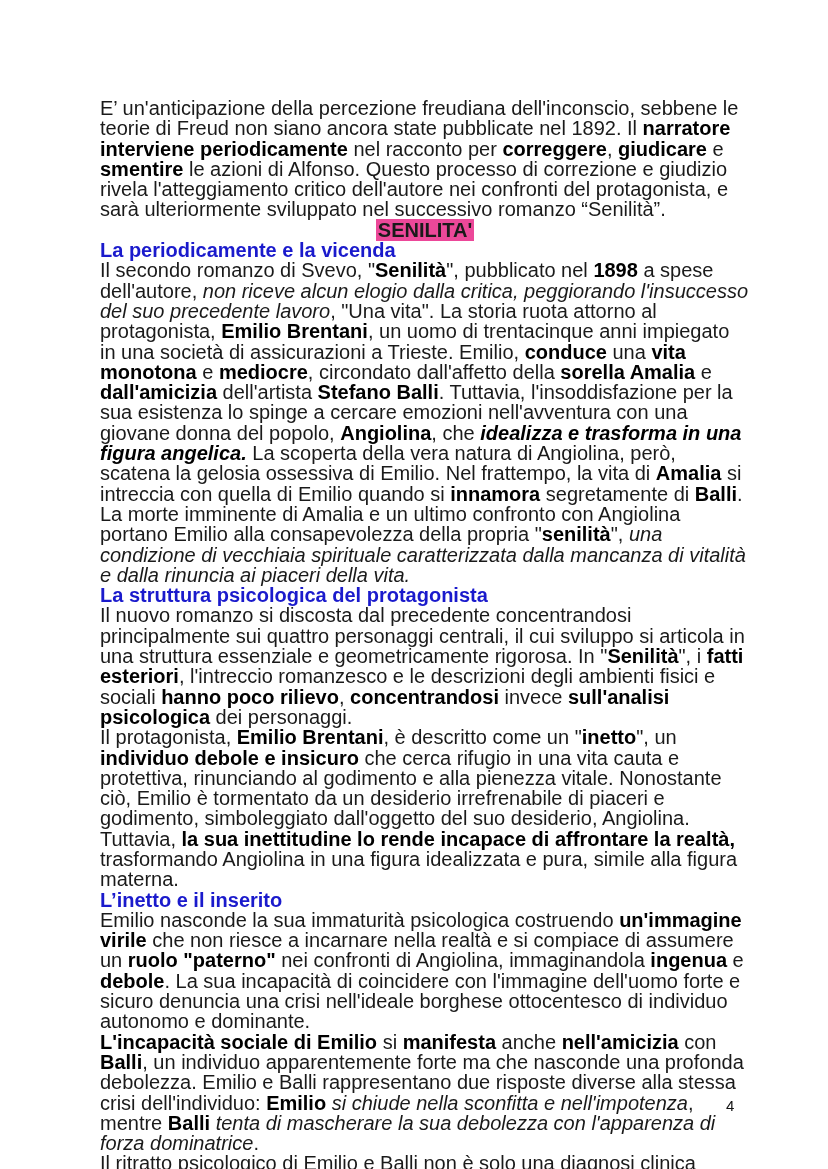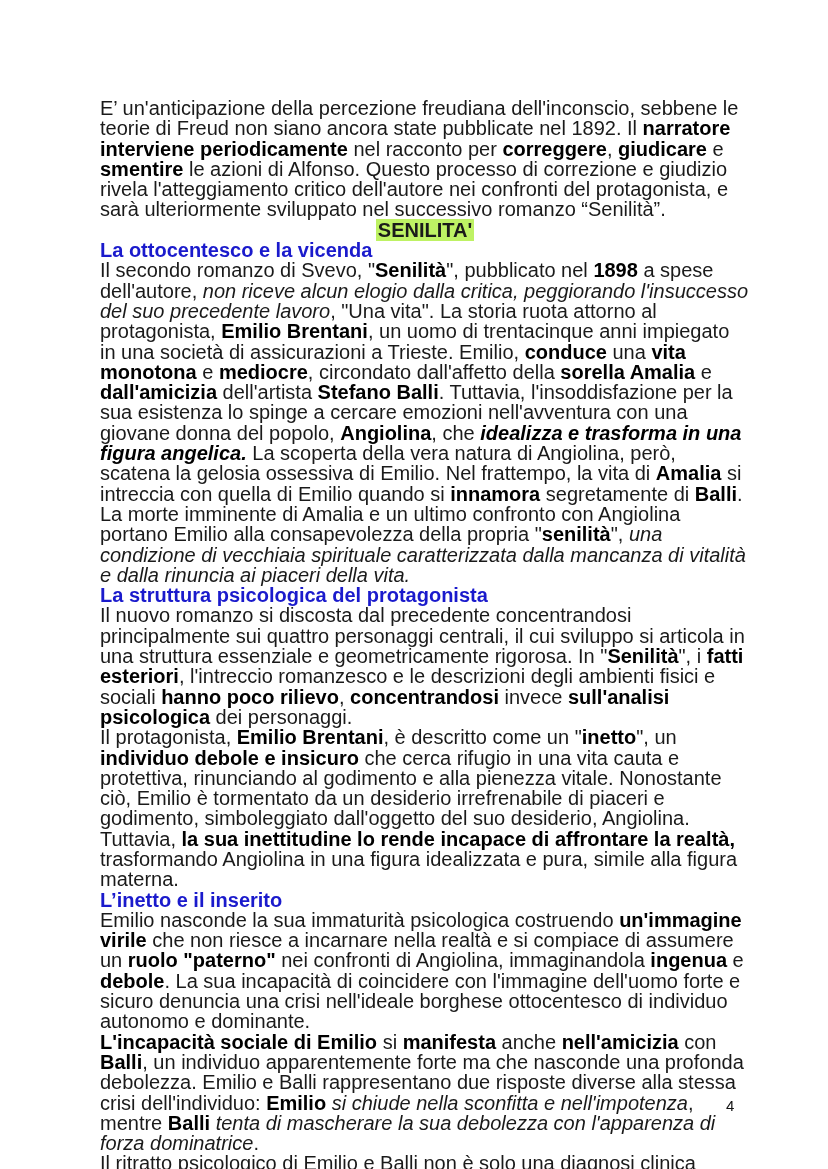--- a/index.html
+++ b/index.html
@@ -4,37 +4,37 @@
 <style>
   html, body { margin: 0; padding: 0; background: #ffffff; }
   body { width: 828px; height: 1169px; position: relative; overflow: hidden; }
   .page {
     position: absolute; left: 100px; top: 98px; width: 650px;
     font-family: "Liberation Sans", sans-serif;
     font-size: 20px; line-height: 20.3px; color: #1a1a1a;
   }
   .page p { margin: 0; }
   .title { text-align: center; font-weight: bold; }
-  .title span { background: #bef264; padding: 0 2px; }
+  .title span { background: #ec4899; padding: 0 2px; }
   .h { color: #1a1acc; font-weight: bold; margin: 0; }
   b { font-weight: bold; color: #000; }
   i { font-style: italic; }
   .pagenum {
     position: absolute; left: 726px; top: 1097px;
     font-family: "Liberation Sans", sans-serif; font-size: 15px; color: #111;
   }
 </style>
 </head>
 <body>
 
 <div class="page">
   <p>E’ un'anticipazione della percezione freudiana dell'inconscio, sebbene le teorie di Freud non siano ancora state pubblicate nel 1892. Il <b>narratore interviene periodicamente</b> nel racconto per <b>correggere</b>, <b>giudicare</b> e <b>smentire</b> le azioni di Alfonso. Questo processo di correzione e giudizio rivela l'atteggiamento critico dell'autore nei confronti del protagonista, e sarà ulteriormente sviluppato nel successivo romanzo “Senilità”.</p>
   <p class="title"><span>SENILITA'</span></p>
 
-  <p class="h">La ottocentesco e la vicenda</p>
+  <p class="h">La periodicamente e la vicenda</p>
   <p>Il secondo romanzo di Svevo, "<b>Senilità</b>", pubblicato nel <b>1898</b> a spese dell'autore, <i>non riceve alcun elogio dalla critica, peggiorando l'insuccesso del suo precedente lavoro</i>, "Una vita". La storia ruota attorno al protagonista, <b>Emilio Brentani</b>, un uomo di trentacinque anni impiegato in una società di assicurazioni a Trieste. Emilio, <b>conduce</b> una <b>vita monotona</b> e <b>mediocre</b>, circondato dall'affetto della <b>sorella Amalia</b> e <b>dall'amicizia</b> dell'artista <b>Stefano Balli</b>. Tuttavia, l'insoddisfazione per la sua esistenza lo spinge a cercare emozioni nell'avventura con una giovane donna del popolo, <b>Angiolina</b>, che <b><i>idealizza e trasforma in una figura angelica.</i></b> La scoperta della vera natura di Angiolina, però, scatena la gelosia ossessiva di Emilio. Nel frattempo, la vita di <b>Amalia</b> si intreccia con quella di Emilio quando si <b>innamora</b> segretamente di <b>Balli</b>. La morte imminente di Amalia e un ultimo confronto con Angiolina portano Emilio alla consapevolezza della propria "<b>senilità</b>", <i>una condizione di vecchiaia spirituale caratterizzata dalla mancanza di vitalità e dalla rinuncia ai piaceri della vita.</i></p>
 
   <p class="h">La struttura psicologica del protagonista</p>
   <p>Il nuovo romanzo si discosta dal precedente concentrandosi principalmente sui quattro personaggi centrali, il cui sviluppo si articola in una struttura essenziale e geometricamente rigorosa. In "<b>Senilità</b>", i <b>fatti esteriori</b>, l'intreccio romanzesco e le descrizioni degli ambienti fisici e sociali <b>hanno poco rilievo</b>, <b>concentrandosi</b> invece <b>sull'analisi psicologica</b> dei personaggi.</p>
   <p>Il protagonista, <b>Emilio Brentani</b>, è descritto come un "<b>inetto</b>", un <b>individuo debole e insicuro</b> che cerca rifugio in una vita cauta e protettiva, rinunciando al godimento e alla pienezza vitale. Nonostante ciò, Emilio è tormentato da un desiderio irrefrenabile di piaceri e godimento, simboleggiato dall'oggetto del suo desiderio, Angiolina. Tuttavia, <b>la sua inettitudine lo rende incapace di affrontare la realtà,</b> trasformando Angiolina in una figura idealizzata e pura, simile alla figura materna.</p>
 
   <p class="h">L’inetto e il inserito</p>
   <p>Emilio nasconde la sua immaturità psicologica costruendo <b>un'immagine virile</b> che non riesce a incarnare nella realtà e si compiace di assumere un <b>ruolo "paterno"</b> nei confronti di Angiolina, immaginandola <b>ingenua</b> e <b>debole</b>. La sua incapacità di coincidere con l'immagine dell'uomo forte e sicuro denuncia una crisi nell'ideale borghese ottocentesco di individuo autonomo e dominante.</p>
   <p><b>L'incapacità sociale di Emilio</b> si <b>manifesta</b> anche <b>nell'amicizia</b> con <b>Balli</b>, un individuo apparentemente forte ma che nasconde una profonda debolezza. Emilio e Balli rappresentano due risposte diverse alla stessa crisi dell'individuo: <b>Emilio</b> <i>si chiude nella sconfitta e nell'impotenza</i>, mentre <b>Balli</b> <i>tenta di mascherare la sua debolezza con l'apparenza di forza dominatrice</i>.</p>
   <p>Il ritratto psicologico di Emilio e Balli non è solo una diagnosi clinica individuale, ma un'indagine su un tipo sociale inserito in precise coordinate storiche. il romanzo in realtà</p>

